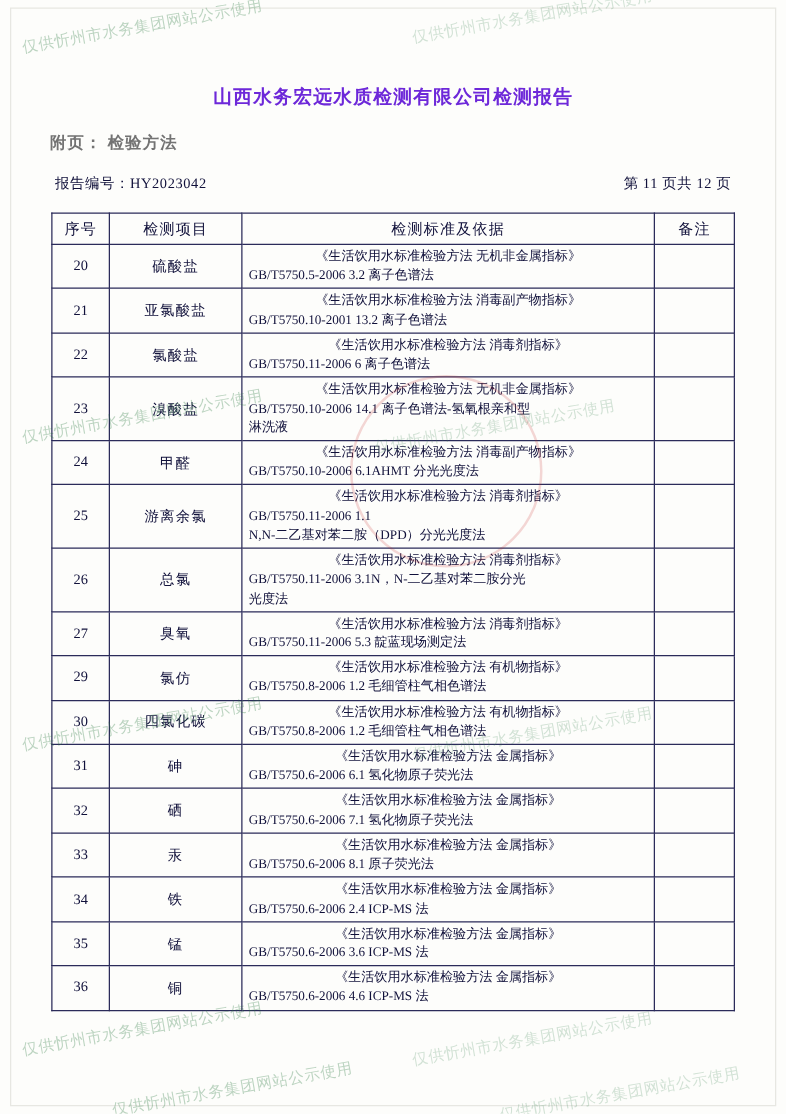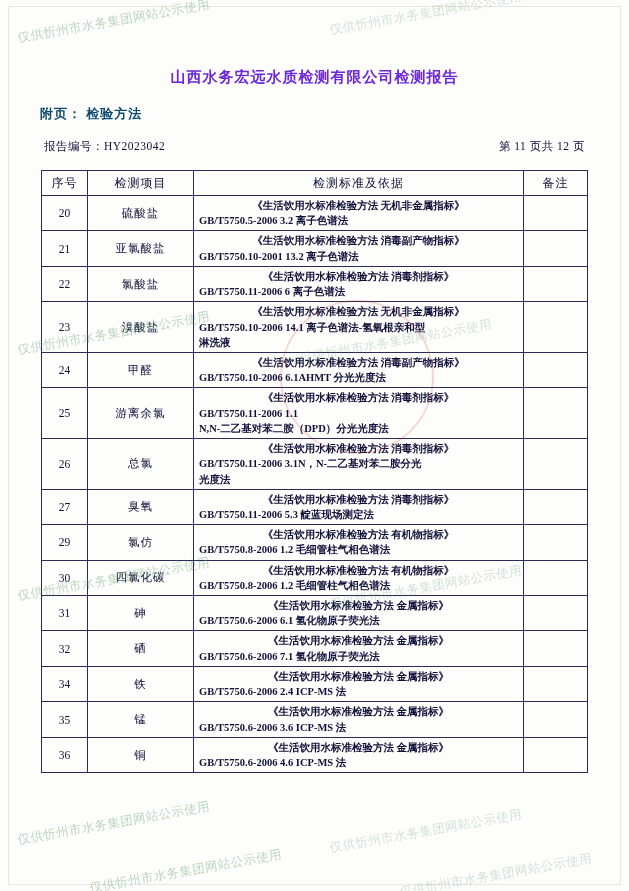--- a/index.html
+++ b/index.html
@@ -34,21 +34,21 @@
     letter-spacing: 1px;
     margin-top: 68px;
     color: #6d28d9;
   }
   .subtitle {
     margin-top: 18px;
     margin-left: 40px;
     font-size: 13px;
     font-weight: bold;
     letter-spacing: 1px;
-    color: #0c4a6e;
+    color: #737373;
   }
   .meta-row {
     display: flex;
     justify-content: space-between;
     align-items: flex-end;
     margin: 16px 44px 4px 44px;
     font-size: 11.5px;
     color: #10103a;
   }
   .report-no {
@@ -95,21 +95,20 @@
     padding: 2px 5px;
     line-height: 1.45;
     vertical-align: middle;
   }
   td.note {
     vertical-align: middle;
   }
   .std-line {
     display: block;
     white-space: nowrap;
-    font-weight: bold;
   }
   .std-line.center {
     text-align: center;
   }
   
   .wm {
     position: absolute;
     font-family: "Liberation Sans", sans-serif;
     font-size: 12.5px;
     color: rgba(40, 120, 60, 0.30);
@@ -268,20 +267,29 @@
         <tr>
           <td class="seq">32</td>
           <td class="item">硒</td>
           <td class="std">
             <span class="std-line center">《生活饮用水标准检验方法  金属指标》</span>
             <span class="std-line">GB/T5750.6-2006  7.1 氢化物原子荧光法</span>
           </td>
           <td class="note"></td>
         </tr>
         <tr>
+          <td class="seq">33</td>
+          <td class="item">汞</td>
+          <td class="std">
+            <span class="std-line center">《生活饮用水标准检验方法  金属指标》</span>
+            <span class="std-line">GB/T5750.6-2006  8.1 原子荧光法</span>
+          </td>
+          <td class="note"></td>
+        </tr>
+        <tr>
           <td class="seq">34</td>
           <td class="item">铁</td>
           <td class="std">
             <span class="std-line center">《生活饮用水标准检验方法  金属指标》</span>
             <span class="std-line">GB/T5750.6-2006  2.4 ICP-MS 法</span>
           </td>
           <td class="note"></td>
         </tr>
         <tr>
           <td class="seq">35</td>

